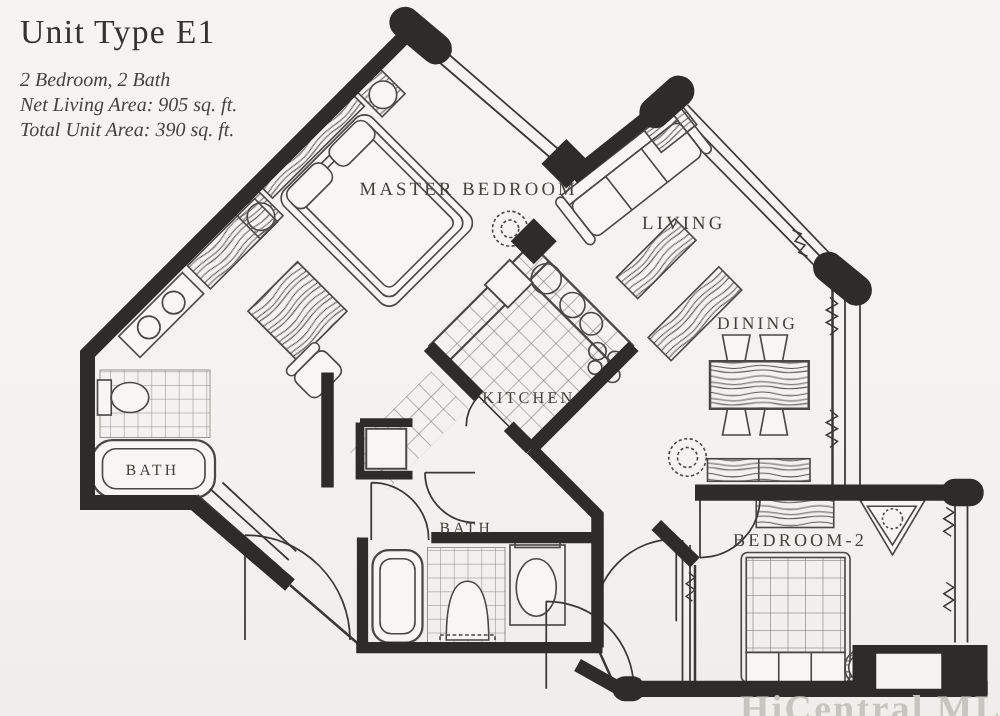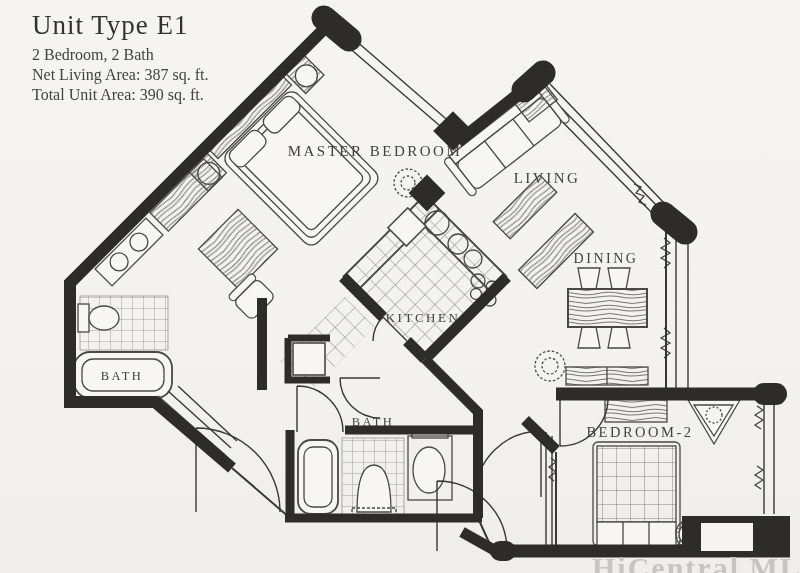--- a/index.html
+++ b/index.html
@@ -2,23 +2,23 @@
 <html><head>
 <meta charset="utf-8">
 <style>
   html,body{margin:0;padding:0;background:#e9e8e4;}
   #stage{
     position:relative;width:800px;height:573px;overflow:hidden;
     background:linear-gradient(180deg,#f5f4f1 0%,#f3f2ee 60%,#efeeea 100%);
     font-family:"Liberation Serif","DejaVu Serif",serif;
   }
   #plan-svg{position:absolute;left:0;top:0;}
-  #title-block{position:absolute;left:32px;top:10px;color:#3c3a36;}
+  #title-block{position:absolute;left:16px;top:10px;color:#3c3a36;}
   #title-block .t{font-size:27px;letter-spacing:1px;color:#343230;}
-  #title-block .s{font-size:16px;margin-top:4px;line-height:20px;color:#45433f;}
+  #title-block .s{font-size:16px;margin-top:14px;line-height:20px;color:#45433f;font-style:italic;}
   #watermark{
     position:absolute;left:592px;top:551px;font-size:30px;font-weight:bold;
     color:#c7c5bf;letter-spacing:2px;white-space:nowrap;
   }
   svg text.room{
     font-family:"Liberation Serif","DejaVu Serif",serif;
     fill:#45423e;letter-spacing:2.5px;
   }
 </style>
 </head>
@@ -240,20 +240,20 @@
     <text class="room" x="122" y="380" font-size="12.5" text-anchor="middle">BATH</text>
     <text class="room" x="373" y="426" font-size="12.5" text-anchor="middle">BATH</text>
     <text class="room" x="640" y="437" font-size="14.5" text-anchor="middle">BEDROOM-2</text>
   </g>
 </svg>
 
 <div id="title-block">
   <div class="t">Unit Type E1</div>
   <div class="s">
     <div>2 Bedroom, 2 Bath</div>
-    <div>Net Living Area: 387 sq. ft.</div>
+    <div>Net Living Area: 905 sq. ft.</div>
     <div>Total Unit Area: 390 sq. ft.</div>
   </div>
 </div>
 
 <div id="watermark">HiCentral MLS</div>
 
 </div>
 
 </body></html>

